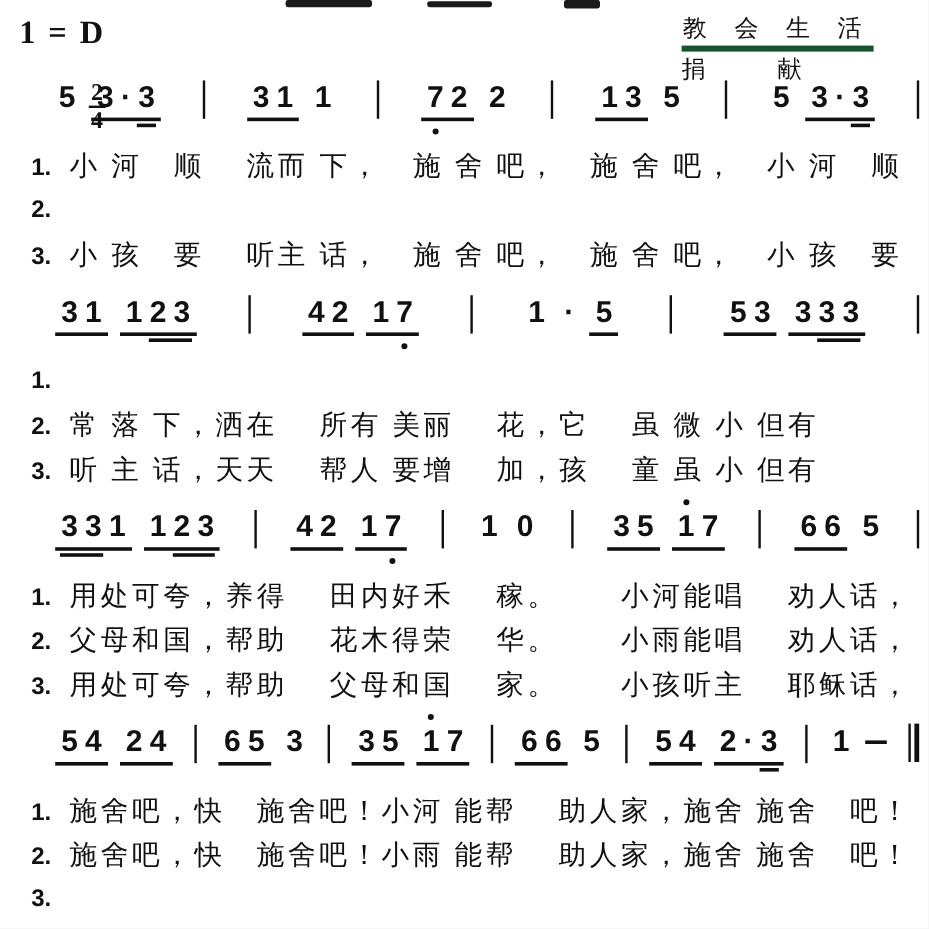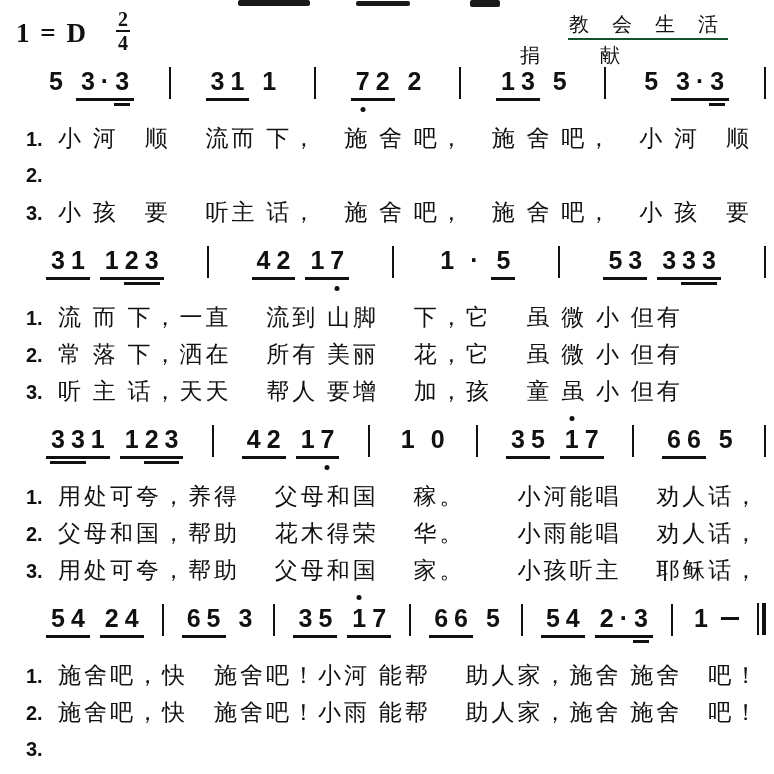--- a/index.html
+++ b/index.html
@@ -16,27 +16,27 @@
   .frag{position:absolute;background:#1a1a1a;border-radius:2px;}
   .f1{left:238px;top:0;width:72px;height:6px;}
   .f2{left:356px;top:1px;width:54px;height:5px;}
   .f3{left:470px;top:0;width:30px;height:7px;}
 
   
   .header{
     display:flex;justify-content:space-between;align-items:flex-start;
     padding:12px 46px 0 16px;height:52px;box-sizing:border-box;
   }
-  .keysig{display:flex;align-items:center;gap:28px;}
+  .keysig{display:flex;align-items:flex-end;gap:28px;flex-direction:column;}
   .keytext{font-weight:bold;font-size:27px;line-height:30px;letter-spacing:2px;}
   .ts{display:flex;flex-direction:column;align-items:center;line-height:1;margin-top:-3px;}
   .ts b{font-size:20px;font-weight:bold;}
   .ts-line{width:14px;height:2px;background:#111;margin:1px 0;}
   .cat{font-size:20px;line-height:24px;text-align:left;}
-  .cat-top{letter-spacing:9px;border-bottom:2px solid #14532d;padding:0 1px 2px 1px;margin-left:48px;}
+  .cat-top{letter-spacing:9px;border-bottom:5px solid #14532d;padding:0 1px 2px 1px;}
   .cat-bottom{padding-top:3px;white-space:pre;}
 
   
   .score-line{
     display:flex;justify-content:space-between;align-items:flex-start;
     padding:0 8px 0 46px;margin:14px 0 6px 0;height:48px;box-sizing:border-box;
   }
   .measure{display:flex;align-items:flex-start;gap:10px;}
   .note{
     font-family:"Liberation Sans", sans-serif;font-weight:bold;
@@ -188,21 +188,20 @@
             <span class="sub">
               <span class="note">3</span>
               <span class="note">3</span>
             </span>
           </span>
         </div>
         <span class="bar"></span>
       </div>
       <div class="verse-row">
         <span class="vnum">1.</span>
-        <span class="vtext">流 而 下，一直　 流到 山脚　 下，它　 虽 微 小 但有</span>
       </div>
       <div class="verse-row">
         <span class="vnum">2.</span>
         <span class="vtext">常 落 下，洒在　 所有 美丽　 花，它　 虽 微 小 但有</span>
       </div>
       <div class="verse-row">
         <span class="vnum">3.</span>
         <span class="vtext">听 主 话，天天　 帮人 要增　 加，孩　 童 虽 小 但有</span>
       </div>
       <div class="score-line">
@@ -254,21 +253,21 @@
           <span class="group">
             <span class="note">6</span>
             <span class="note">6</span>
           </span>
           <span class="note">5</span>
         </div>
         <span class="bar"></span>
       </div>
       <div class="verse-row">
         <span class="vnum">1.</span>
-        <span class="vtext">用处可夸，养得　 父母和国　 稼。　　小河能唱　 劝人话，</span>
+        <span class="vtext">用处可夸，养得　 田内好禾　 稼。　　小河能唱　 劝人话，</span>
       </div>
       <div class="verse-row">
         <span class="vnum">2.</span>
         <span class="vtext">父母和国，帮助　 花木得荣　 华。　　小雨能唱　 劝人话，</span>
       </div>
       <div class="verse-row">
         <span class="vnum">3.</span>
         <span class="vtext">用处可夸，帮助　 父母和国　 家。　　小孩听主　 耶稣话，</span>
       </div>
       <div class="score-line">

